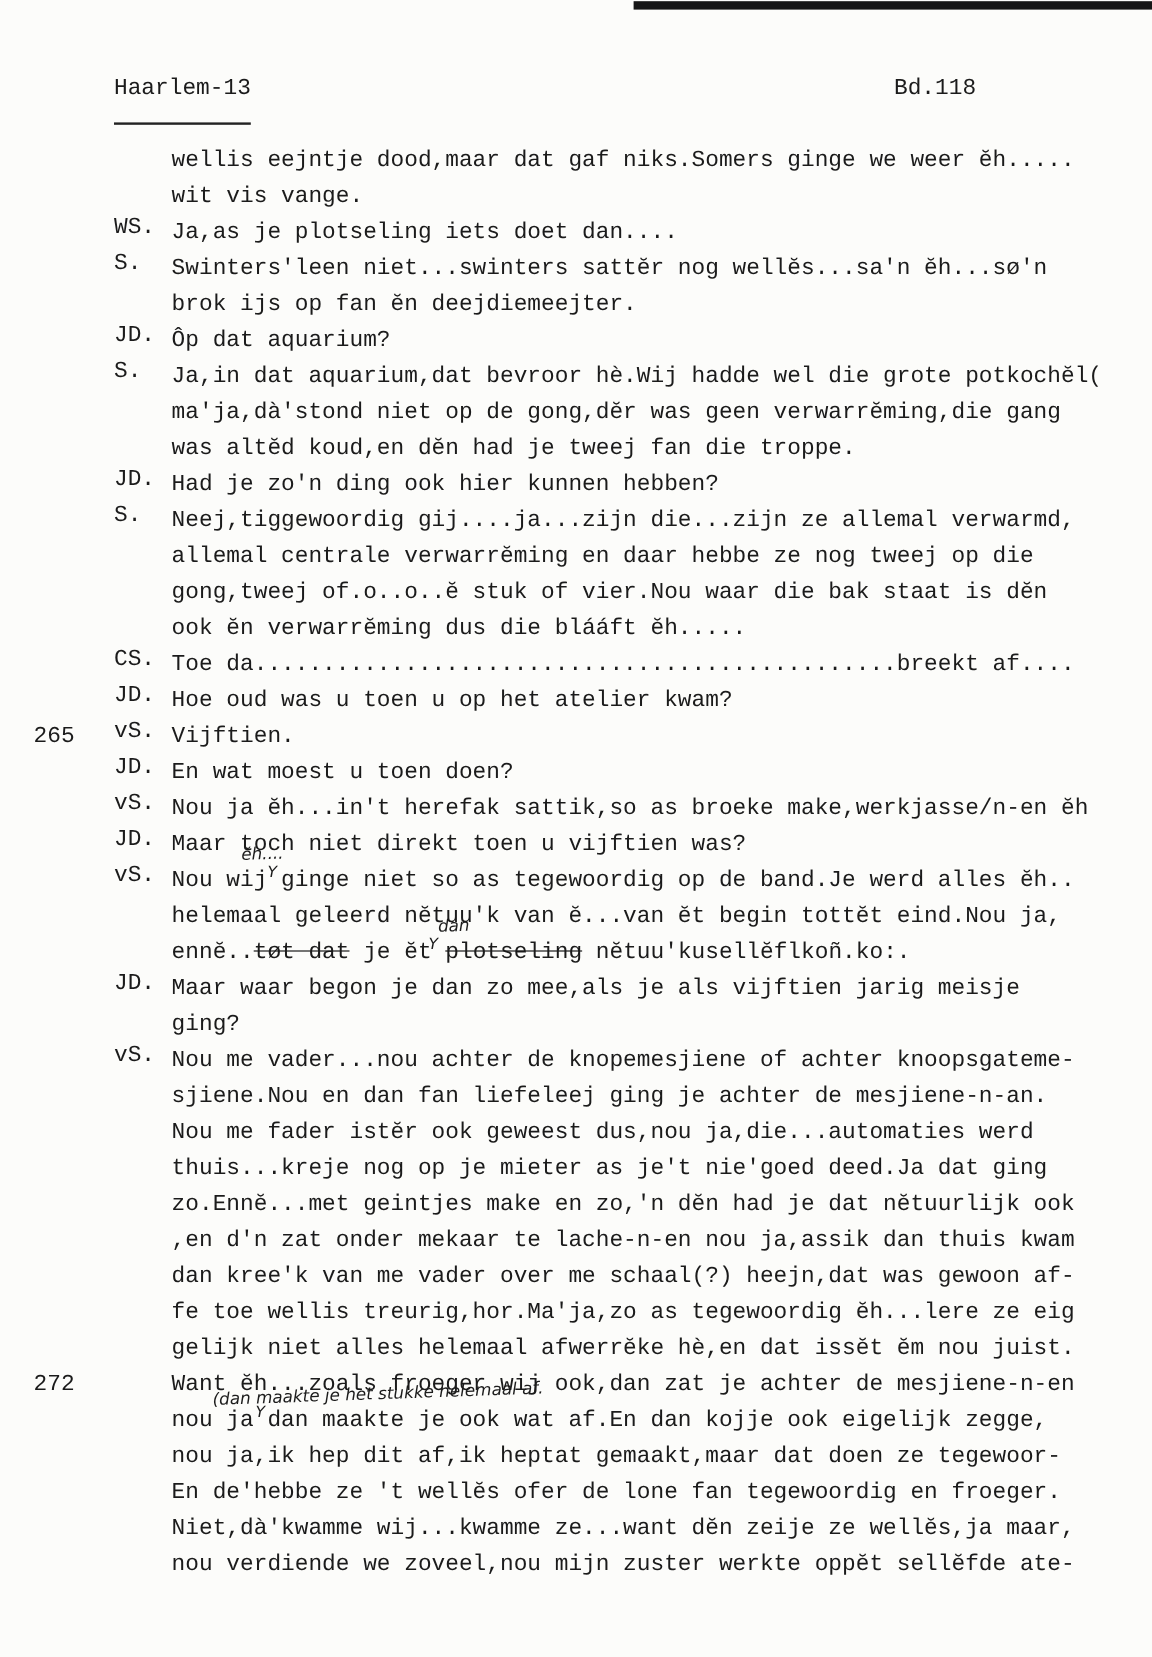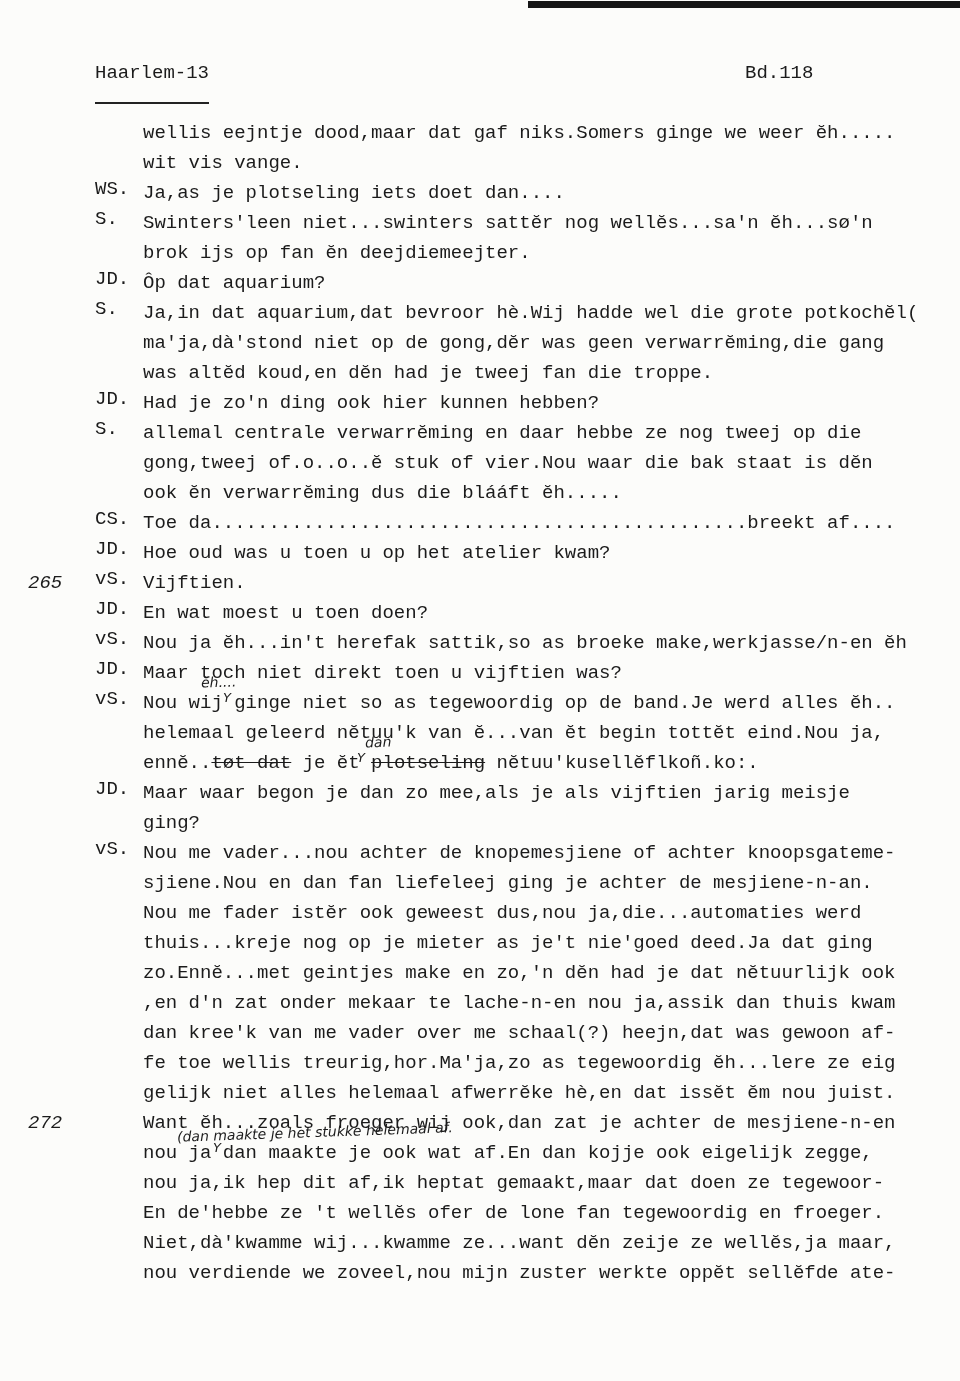--- a/index.html
+++ b/index.html
@@ -6,21 +6,21 @@
   .page{position:relative;width:960px;height:1381px;margin:0 auto;background:#fcfcfa;
         font-family:"Liberation Mono", monospace;font-size:19px;color:#1b1b1b;overflow:hidden;}
   .topbar{position:absolute;top:1px;left:528px;width:432px;height:7px;background:#161616;}
   .h-left{position:absolute;top:62px;left:95px;border-bottom:2px solid #222;padding-bottom:18px;}
   .h-right{position:absolute;top:62px;left:745px;}
   .transcript{position:absolute;top:118px;left:143px;right:8px;}
   .block{position:relative;}
   .speaker{position:absolute;left:-48px;top:0;white-space:pre;}
   .line{position:relative;height:30px;line-height:30px;white-space:pre;}
   .ovs{text-decoration:line-through;}
-  .mnum{position:absolute;left:-115px;top:0;font-style:italic;}
+  .mnum{position:absolute;left:-115px;top:0;}
   .ann{position:absolute;top:-13px;font-family:"DejaVu Sans", sans-serif;font-style:italic;
        font-size:14px;line-height:14px;color:#1c1c1c;transform:rotate(-2deg);white-space:nowrap;}
   .caret{position:absolute;top:3px;font-family:"DejaVu Sans", sans-serif;font-style:italic;
          font-size:13px;line-height:13px;color:#1c1c1c;}
 </style>
 </head>
 <body>
 
 <div class="page">
   <div class="topbar"></div>
@@ -49,20 +49,21 @@
         <div class="line"><span>Ja,in dat aquarium,dat bevroor hè.Wij hadde wel die grote potkochĕl(</span></div>
         <div class="line"><span>ma'ja,dà'stond niet op de gong,dĕr was geen verwarrĕming,die gang</span></div>
         <div class="line"><span>was altĕd koud,en dĕn had je tweej fan die troppe.</span></div>
       </div>
       <div class="block">
         <div class="speaker">JD.</div>
         <div class="line"><span>Had je zo'n ding ook hier kunnen hebben?</span></div>
       </div>
       <div class="block">
         <div class="speaker">S.</div>
+        <div class="line"><span>Neej,tiggewoordig gij....ja...zijn die...zijn ze allemal verwarmd,</span></div>
         <div class="line"><span>allemal centrale verwarrĕming en daar hebbe ze nog tweej op die</span></div>
         <div class="line"><span>gong,tweej of.o..o..ĕ stuk of vier.Nou waar die bak staat is dĕn</span></div>
         <div class="line"><span>ook ĕn verwarrĕming dus die blááft ĕh.....</span></div>
       </div>
       <div class="block">
         <div class="speaker">CS.</div>
         <div class="line"><span>Toe da...............................................breekt af....</span></div>
       </div>
       <div class="block">
         <div class="speaker">JD.</div>

